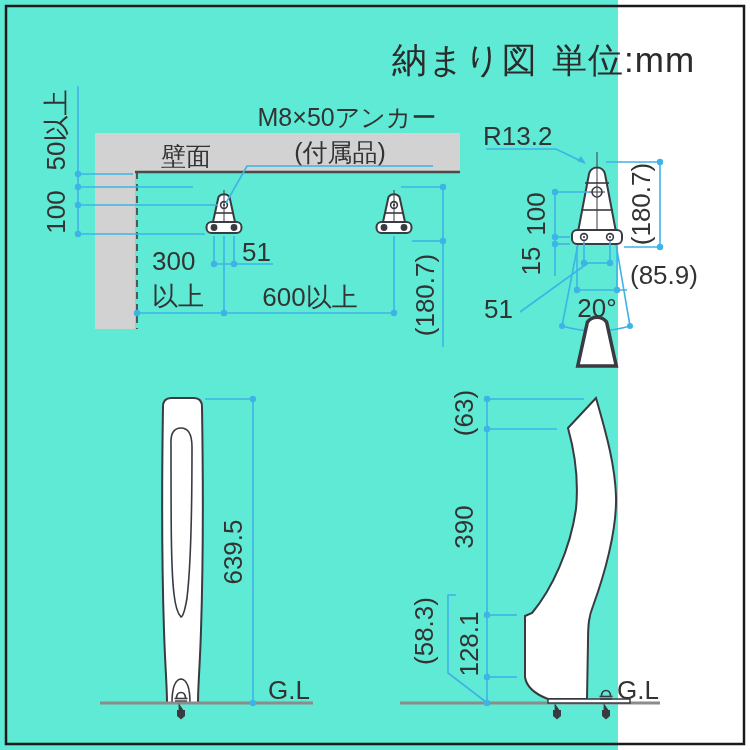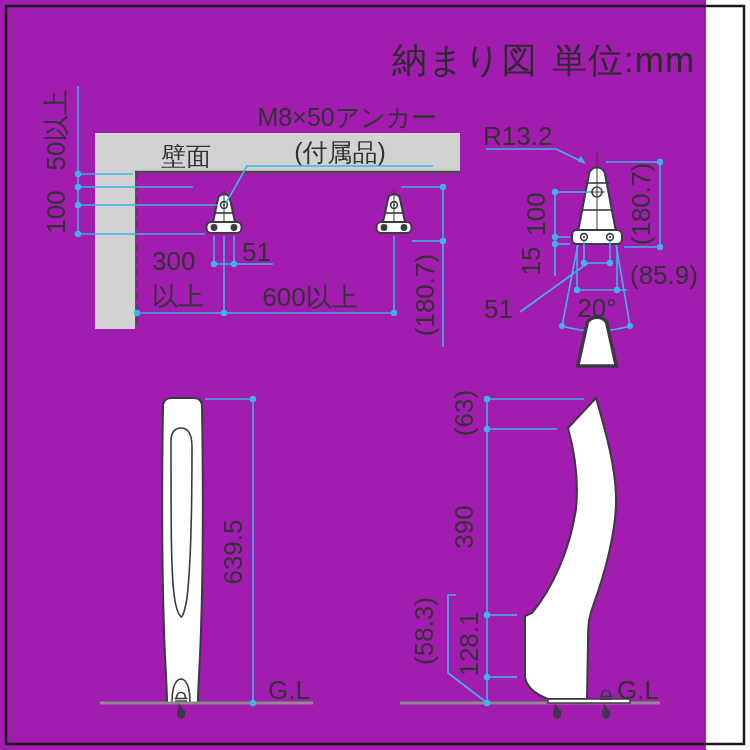--- a/index.html
+++ b/index.html
@@ -1,16 +1,16 @@
 <!DOCTYPE html>
 <html><head>
 <meta charset="utf-8">
 <style>
   html,body{margin:0;padding:0;background:#fff;}
-  #stage{position:relative;width:706px;height:750px;background:#a21caf;
+  #stage{position:relative;width:618px;height:750px;background:#5eead4;
          font-family:"Liberation Sans","DejaVu Sans",sans-serif;}
   svg{display:block}
   .ttl{font-size:35px;fill:#2b2b2b;font-weight:500;letter-spacing:1px;}
   .lbl{font-size:25px;fill:#333;}
   .dim{font-size:26px;fill:#333;}
   .dimline{stroke:#3eb3e6;stroke-width:1.6;fill:none;}
   .dot{fill:#3eb3e6;stroke:none;}
   .draw{stroke:#3a3a42;stroke-width:2;fill:#ffffff;}
   .drawln{stroke:#3a3a42;stroke-width:1.6;fill:none;}
   .thin{stroke:#3a3a42;stroke-width:1;fill:none;}

